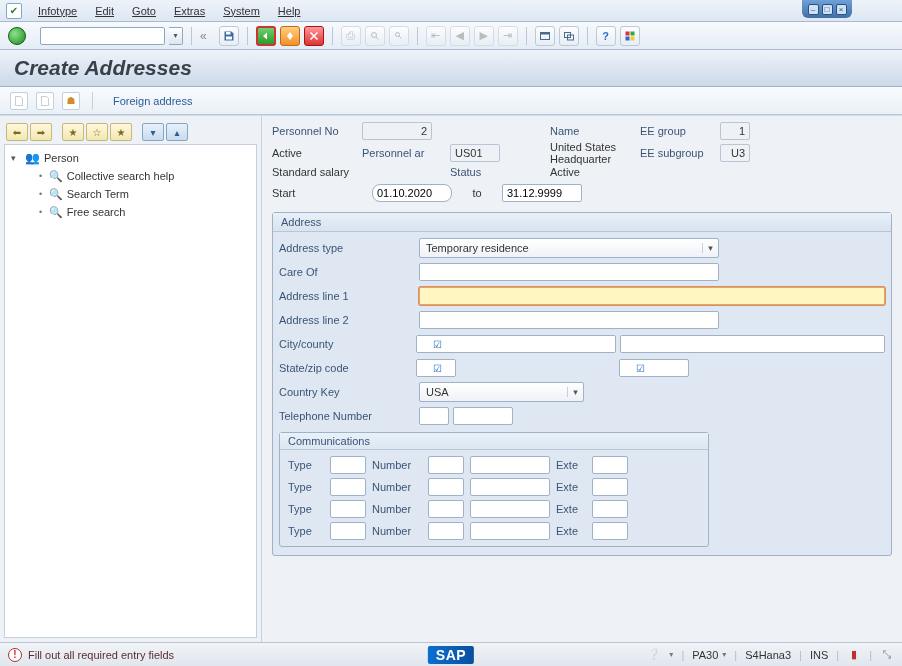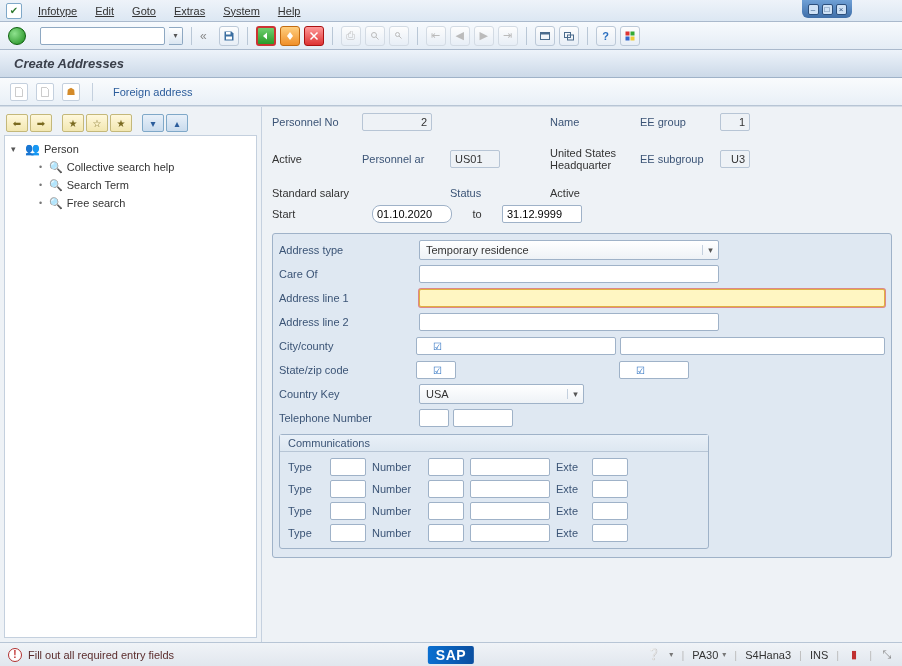--- a/index.html
+++ b/index.html
@@ -85,21 +85,21 @@
   .tb-btn.green { background:linear-gradient(#6fcf6f,#2a9a2a);border-color:#1f7a1f;color:#fff;}
   .tb-btn.orange { background:linear-gradient(#ffcf7f,#f0902a);border-color:#c26a10;color:#fff;}
   .tb-btn.red { background:linear-gradient(#f99,#d33);border-color:#a11;color:#fff;}
   .tb-btn.help{color:#2a6fc0;font-weight:bold;}
   .tb-btn svg{width:12px;height:12px;}
   
   .page-title {
     background:linear-gradient(to bottom,#edf3fa,#ccd9e8);
     border-bottom:1px solid #9fb2c8;
     padding:6px 14px;
-    font-size:13px;font-style:italic;font-weight:bold;color:#3a3f4a;
+    font-size:21px;font-style:italic;font-weight:bold;color:#3a3f4a;
   }
   
   .toolbar2 {
     height:28px;background:linear-gradient(to bottom,#f9fbfd,#e9f0f7);
     border-bottom:1px solid #b7c5d5;display:flex;align-items:center;padding:0 10px;gap:8px;
   }
   .mini-btn {
     width:18px;height:18px;border:1px solid #c4d0de;border-radius:2px;background:#fff;
     display:flex;align-items:center;justify-content:center;font-size:10px;
   }
@@ -133,21 +133,21 @@
   .tree-row { display:flex;align-items:center;height:18px;gap:4px;padding-left:4px;}
   .tree-row.child{padding-left:32px;}
   .tree-row .caret{width:10px;font-size:9px;color:#555;}
   .tree-row .bullet{width:6px;color:#777;font-size:9px;}
   .person-ico{color:#d48b2a;font-size:12px;}
   .binoc-ico{color:#2a6fc0;font-size:11px;}
   
   .right-pane {
     flex:1;background:#eef2f6;overflow:auto;padding:6px 10px;
   }
-  .info-grid { display:grid;grid-template-columns:90px 88px 100px 90px 80px 170px;row-gap:16px;align-items:center;margin-bottom:6px;}
+  .info-grid { display:grid;grid-template-columns:90px 88px 100px 90px 80px 170px;row-gap:1px;align-items:center;margin-bottom:6px;}
   .info-grid .lbl{color:#3b5476;}
   .ro-box {
     height:18px;border:1px solid #b7c5d5;background:#eef2f6;border-radius:2px;
     display:flex;align-items:center;justify-content:flex-end;padding:0 4px;font-size:11px;color:#333;
   }
   .ro-box.left{justify-content:flex-start;}
   .ro-box.small{width:30px;}
   .ro-box.mid{width:70px;}
   .ro-box.wide{width:158px;}
   .plain{color:#333;}
@@ -372,20 +372,21 @@
       </div>
 
       <div class="date-row">
         <div class="lbl" style="width:90px">Start</div>
         <input class="inp" style="width: 80px; border-radius: 8px;" value="01.10.2020">
         <div class="lbl" style="width:30px;text-align:center">to</div>
         <input class="inp" style="width: 80px;" value="31.12.9999">
       </div>
 
       <div class="groupbox">
+        <div class="group-title">Address</div>
         <div class="group-body">
           <div class="form-row">
             <div class="flabel">Address type</div>
             <div class="sel" style="width:300px">
               <span>Temporary residence</span>
               <span class="arrow">▾</span>
             </div>
           </div>
           <div class="form-row">
             <div class="flabel">Care Of</div>

